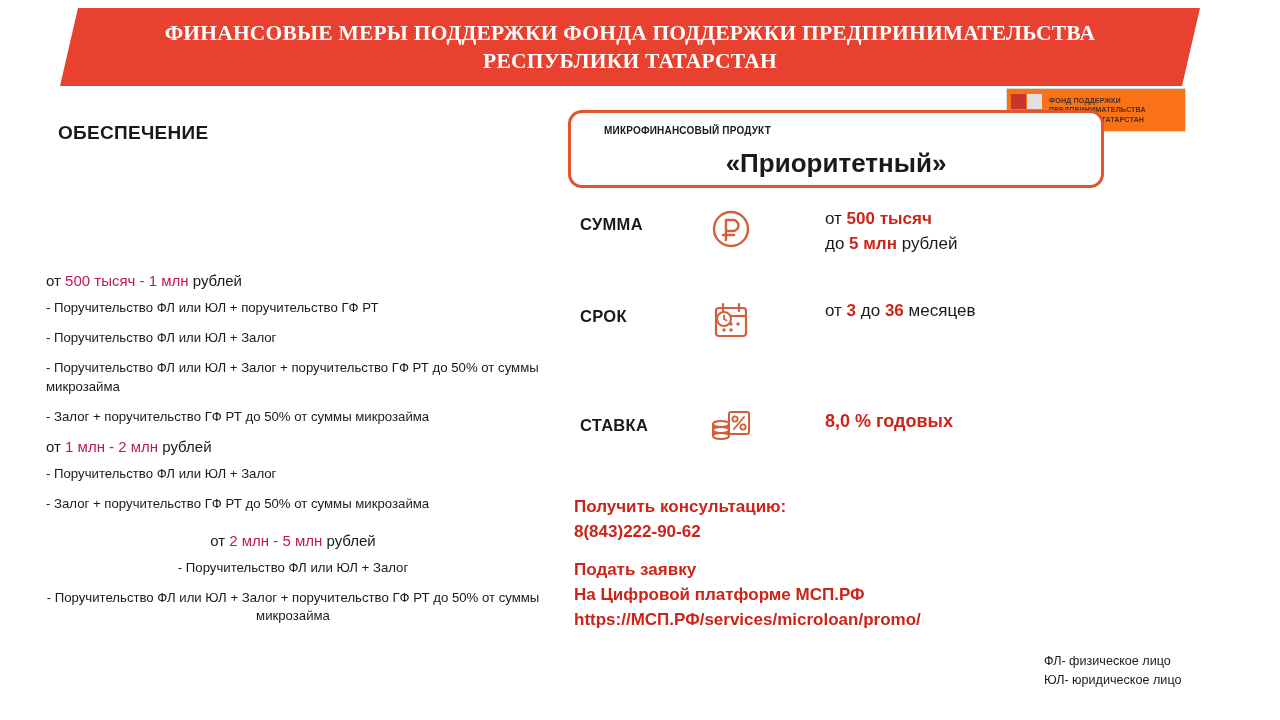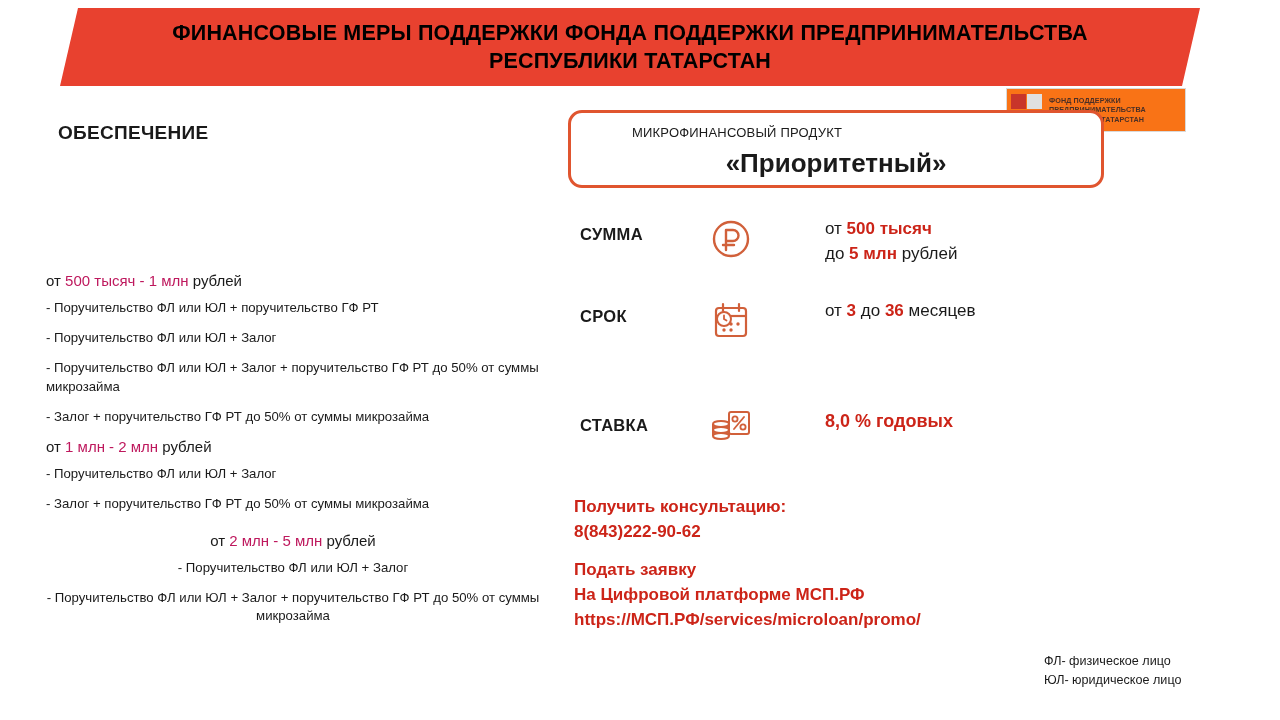--- a/index.html
+++ b/index.html
@@ -16,27 +16,28 @@
   }
 
   
   .header-banner {
     position: absolute;
     left: 60px;
     top: 8px;
     width: 1140px;
     height: 78px;
     background: #e8412f;
-    color: #000000;
+    color: #ffffff;
     
     clip-path: polygon(18px 0, 100% 0, calc(100% - 18px) 100%, 0 100%);
     display: flex;
     align-items: center;
     justify-content: center;
     text-align: center;
+    font-family: Liberation Serif, serif;
   }
   .header-title {
     font-size: 21.5px;
     font-weight: bold;
     line-height: 1.32;
     letter-spacing: 0.2px;
     padding: 0 40px;
     text-transform: uppercase;
   }
 
@@ -123,27 +124,26 @@
     height: 78px;
     border: 3px solid #e0552f;
     border-radius: 14px;
     box-sizing: border-box;
     background: #ffffff;
   }
   .product-kicker {
     position: absolute;
     left: 600px;
     top: 125px;
-    font-size: 13px;
-    font-weight: normal;
+    font-size: 10px;
+    font-weight: bold;
     color: #1a1a1a;
     letter-spacing: 0.2px;
     background: #ffffff;
     padding: 0 4px;
-    margin-left: 28px;
   }
   .product-name {
     position: absolute;
     left: 568px;
     top: 148px;
     width: 536px;
     text-align: center;
     font-size: 26px;
     font-weight: bold;
     color: #1a1a1a;
@@ -177,21 +177,21 @@
     left: 245px;
     top: 4px;
     font-size: 17px;
     color: #1a1a1a;
     line-height: 1.45;
   }
   .param .value .hl {
     color: #cc2418;
     font-weight: bold;
   }
-  #param-summa { top: 213px; }
+  #param-summa { top: 203px; }
   #param-srok  { top: 295px; }
   #param-stavka{ top: 400px; }
   #param-stavka .value {
     top: 8px;
     font-weight: bold;
     color: #cc2418;
     font-size: 18px;
   }
   #param-stavka .label { top: 16px; }
 

